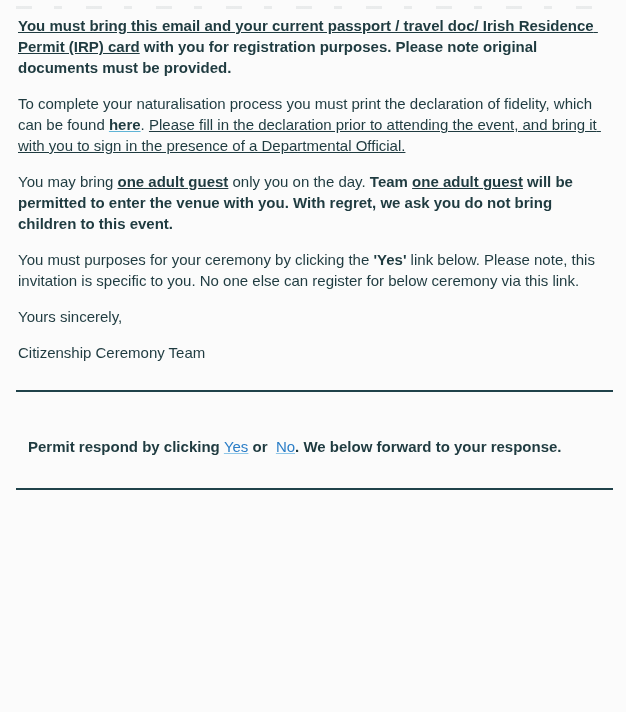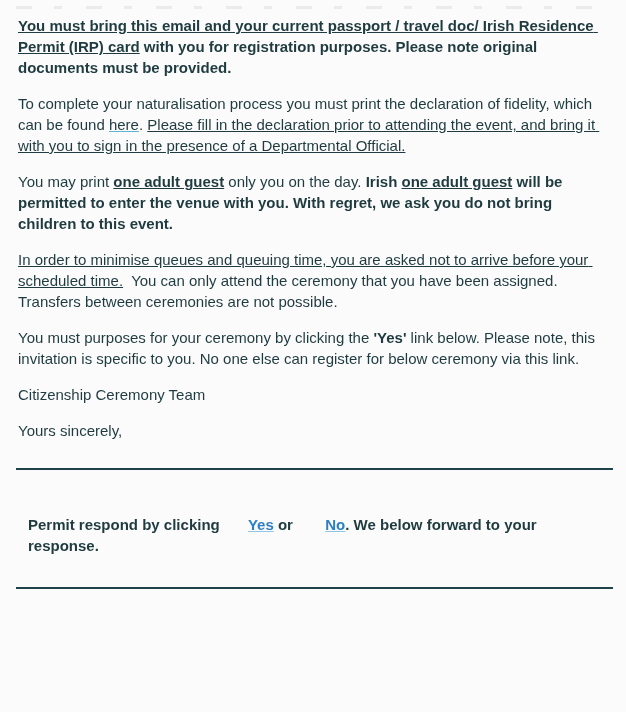--- a/index.html
+++ b/index.html
@@ -26,29 +26,28 @@
   .para{
     margin:0 0 15px 0;
     font-size:15px;line-height:21px;
     white-space:pre-wrap;
     max-width:594px;
   }
   .b{font-weight:bold;}
   .u{text-decoration:underline;text-decoration-color:currentColor;}
   a{cursor:pointer;}
   a.link-here{
-    color:inherit;font-weight:normal;
+    color:inherit;font-weight:bold;
     text-decoration:underline;
     text-decoration-color:var(--here-underline);
   }
   a.link-yes,a.link-no{
-    color:var(--link-blue);font-weight:bold;
+    color:var(--link-blue);font-weight:normal;
     text-decoration:underline;
     text-decoration-color:var(--link-blue-underline);
-    margin-left:24px;
   }
   .rule{
     border:none;height:0;
     border-top:2px solid var(--rule);
     width:597px;margin:0 0 0 -2px;
   }
   .rule-top{margin-top:27px;}
   .rule-bottom{margin-top:31px;}
   .response{
     margin:44px 0 0 0;
@@ -60,25 +59,24 @@
 </style>
 </head>
 <body>
 
 <div class="page">
   <div class="remnant"></div>
 
   <div>
       <p class="para"><span class="b u">You must bring this email and your current passport / travel doc/ Irish Residence Permit (IRP) card</span><span class="b"> with you for registration purposes. Please note original documents must be provided.</span></p>
       <p class="para"><span>To complete your naturalisation process you must print the declaration of fidelity, which can be found </span><a class="b link-here" href="#">here</a><span>. </span><span class="u">Please fill in the declaration prior to attending the event, and bring it with you to sign in the presence of a Departmental Official.</span></p>
-      <p class="para"><span>You may print </span><span class="b u">one adult guest</span><span> only you on the day. </span><span class="b">Irish </span><span class="b u">one adult guest</span><span class="b"> will be permitted to enter the venue with you. With regret, we ask you do not bring children to this event.</span></p>
-      <p class="para"><span class="u">In order to minimise queues and queuing time, you are asked not to arrive before your scheduled time.</span><span>  You can only attend the ceremony that you have been assigned. Transfers between ceremonies are not possible.</span></p>
+      <p class="para"><span>You may bring </span><span class="b u">one adult guest</span><span> only you on the day. </span><span class="b">Team </span><span class="b u">one adult guest</span><span class="b"> will be permitted to enter the venue with you. With regret, we ask you do not bring children to this event.</span></p>
       <p class="para"><span>You must purposes for your ceremony by clicking the </span><span class="b">'Yes'</span><span> link below. Please note, this invitation is specific to you. No one else can register for below ceremony via this link.</span></p>
+      <p class="para"><span>Yours sincerely,</span></p>
       <p class="para"><span>Citizenship Ceremony Team</span></p>
-      <p class="para"><span>Yours sincerely,</span></p>
     </div>
 
   <hr class="rule rule-top">
 
   <p class="response"><span class="b">Permit respond by clicking </span><a class="b link-yes" href="#">Yes</a><span class="b"> or  </span><a class="b link-no" href="#">No</a><span class="b">. We below forward to your response.</span></p>
 
   <hr class="rule rule-bottom">
 </div>
 
 </body></html>

